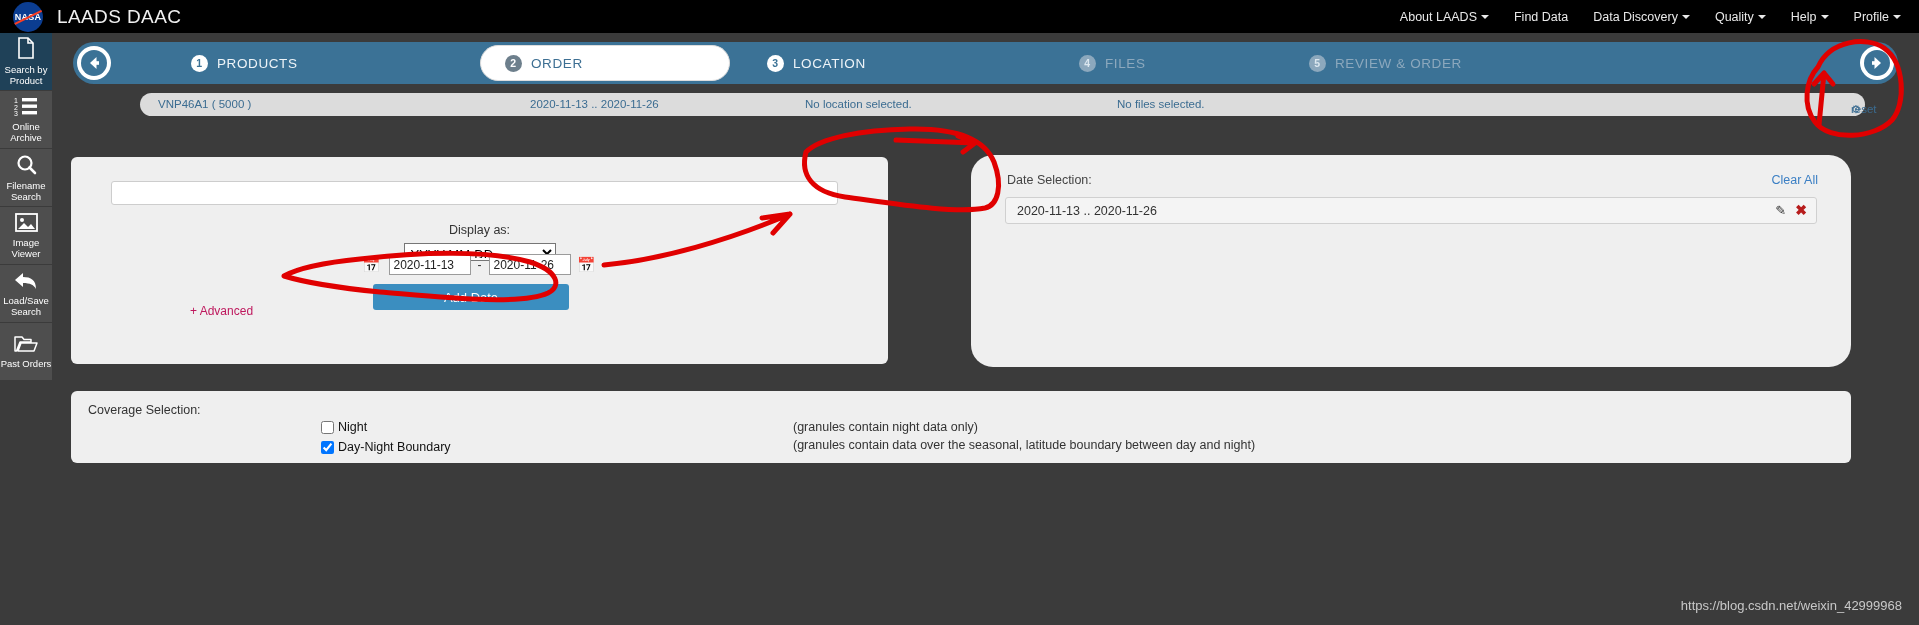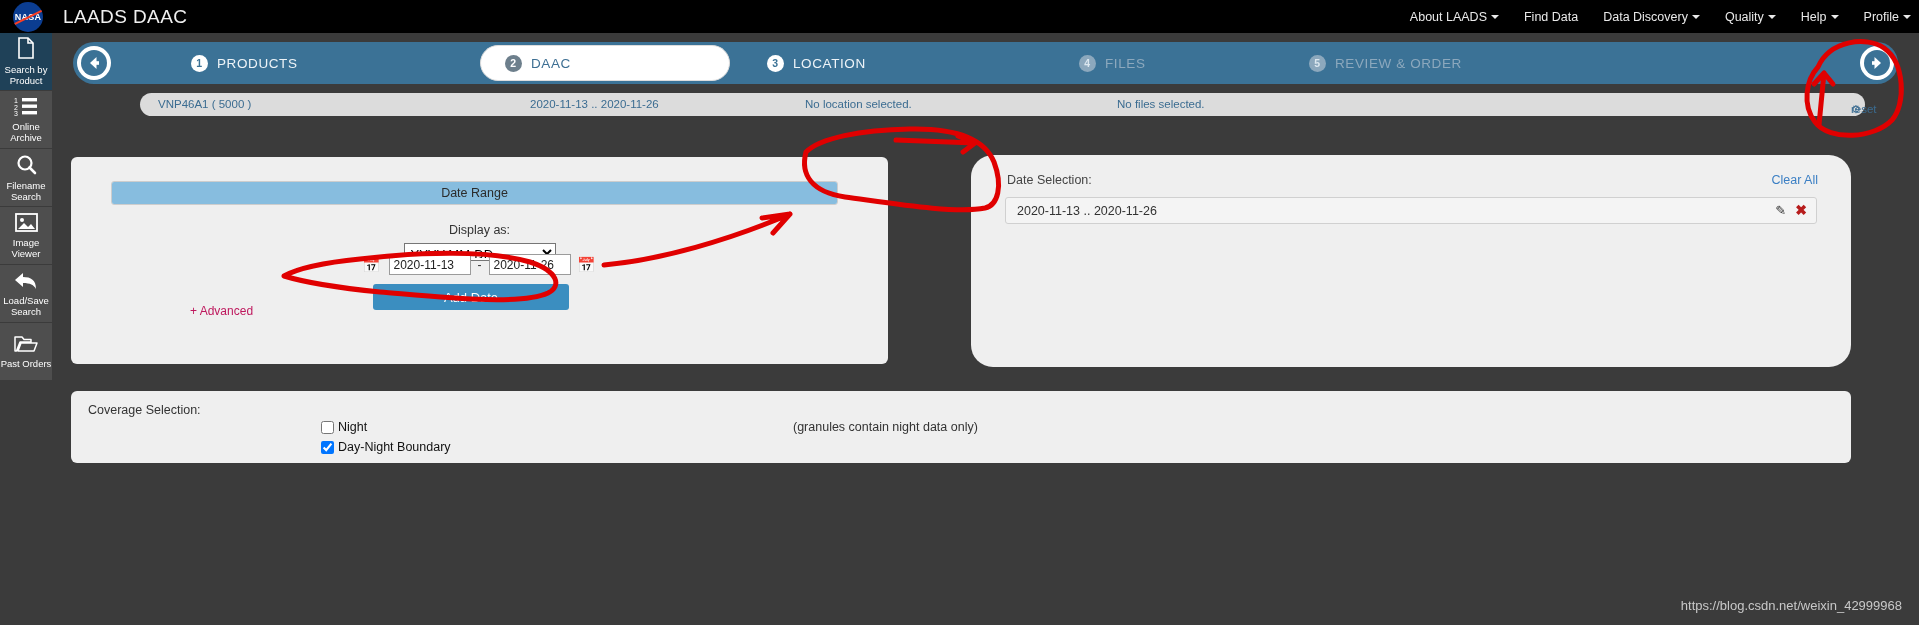--- a/index.html
+++ b/index.html
@@ -24,26 +24,26 @@
   .nasa-logo .txt{
     position:absolute;left:0;top:50%;transform:translateY(-50%);
     width:100%;text-align:center;color:#fff;font-size:9px;
     font-weight:bold;letter-spacing:.3px;font-family:"Liberation Sans",sans-serif;
   }
   .nasa-logo .swoosh{
     position:absolute;left:-3px;top:14px;width:38px;height:2px;background:#fc3d21;
     transform:rotate(-26deg);
   }
   .brand{
-    color:#f0f0f0;font-size:19px;margin-left:20px;letter-spacing:.4px;
+    color:#f0f0f0;font-size:19px;margin-left:14px;letter-spacing:.4px;
     font-weight:300;
   }
   .topnav{
     margin-left:auto;display:flex;align-items:center;gap:25px;
-    padding-right:8px;
+    padding-right:18px;
   }
   .topnav a{
     color:#e9e9e9;font-size:12.5px;text-decoration:none;white-space:nowrap;
   }
   .caret{
     display:inline-block;width:0;height:0;margin-left:4px;vertical-align:2px;
     border-left:4px solid transparent;border-right:4px solid transparent;
     border-top:4px solid #e9e9e9;
   }
 
@@ -303,21 +303,21 @@
         </svg>
     </div>
 
     <div class="step done" style="left:118px">
       <span class="num">1</span>
       <span>PRODUCTS</span>
     </div>
 
     <div class="step current" style="left:432px">
       <span class="num">2</span>
-      <span>DAAC</span>
+      <span>ORDER</span>
     </div>
 
     <div class="step done" style="left:694px">
       <span class="num">3</span>
       <span>LOCATION</span>
     </div>
 
     <div class="step future" style="left:1006px">
       <span class="num">4</span>
       <span>FILES</span>
@@ -349,21 +349,20 @@
         <span>reset</span>
       </span>
   </div>
 </div>
 
 <div class="content">
 
   <div class="panel panel-left">
 
     <div class="toggle">
-      <div class="on">Date Range</div>
     </div>
 
     <div class="displayrow">
       <span>Display as:</span>
       <select>
         <option>YYYY-MM-DD</option>
       </select>
     </div>
 
     <div class="daterow">
@@ -396,20 +395,21 @@
     <label class="cov-row cov-r1">
       <input type="checkbox" style="">
       <span>Night</span>
     </label>
     <div class="cov-note n1">(granules contain night data only)</div>
 
     <label class="cov-row cov-r2">
       <input type="checkbox" checked="" style="">
       <span>Day-Night Boundary</span>
     </label>
+    <div class="cov-note n2">(granules contain data over the seasonal, latitude boundary between day and night)</div>
   </div>
 </div>
 
 <div class="watermark">https://blog.csdn.net/weixin_42999968</div>
 
 <svg class="annot" viewBox="0 0 1919 625">
   <g fill="none" stroke="#e00000" stroke-width="5" stroke-linecap="round" stroke-linejoin="round">
 
     <path d="M1818 67 C1830 40 1867 36 1884 48 C1905 63 1906 104 1892 120 C1875 138 1830 142 1815 122 C1802 105 1806 80 1818 67 Z"></path>
     <path d="M1819 125 L1824 73 M1824 73 L1814 84 M1824 73 L1833 84"></path>

